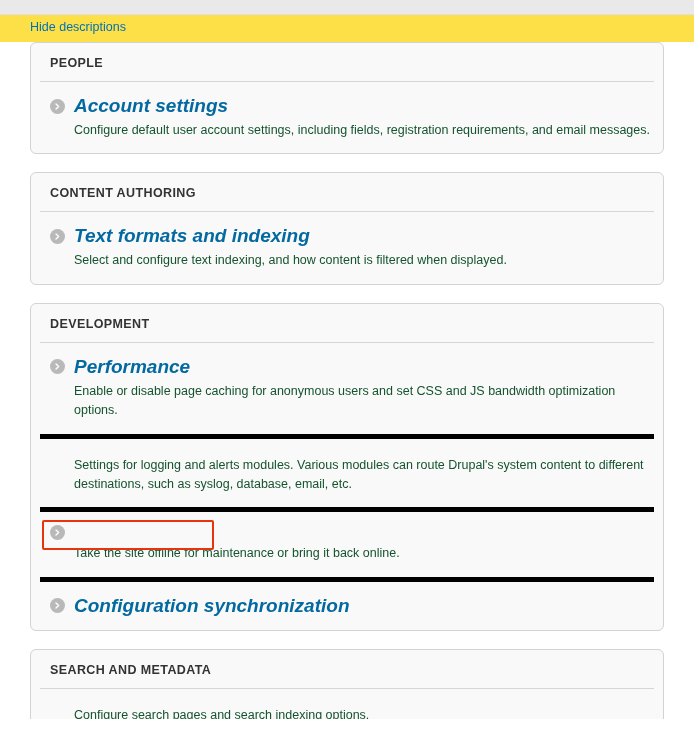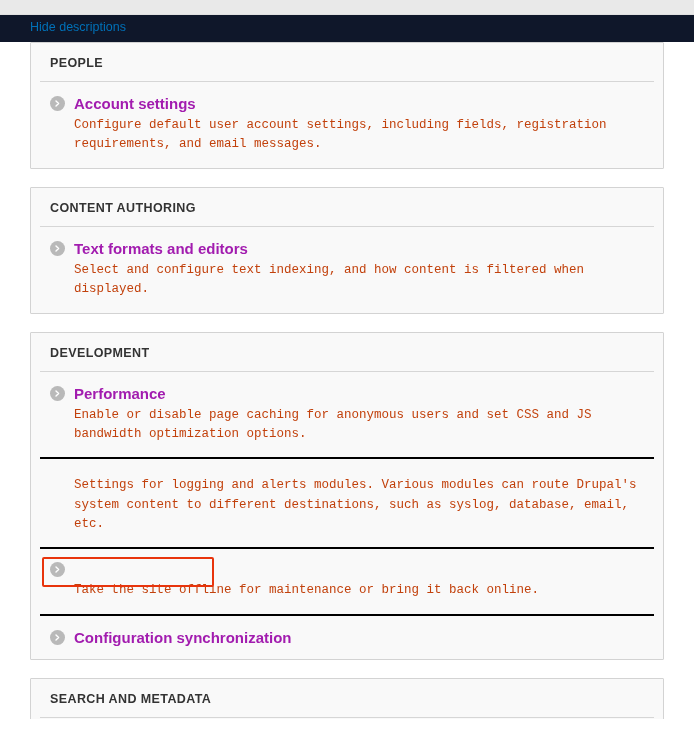--- a/index.html
+++ b/index.html
@@ -23,53 +23,53 @@
     box-sizing: border-box;
     overflow: hidden;
   }
   .top-bar {
     height: 14px;
     background: #e9e9e9;
     border-bottom: 1px solid #e0e0e0;
   }
   .hide-desc-wrap {
     padding: 4px 0 8px 30px;
-    background: #0f172a;
+    background: #fde047;
   }
   .hide-desc {
     color: #0071b8;
     font-size: 12.5px;
     text-decoration: none;
     cursor: pointer;
   }
   .content {
     padding: 0 30px 0 30px;
   }
   .panel {
     border: 1px solid #d3d3d3;
     background: #f9f9f9;
     margin-bottom: 18px;
-    border-radius: 1px;
+    border-radius: 6px;
   }
   .panel-title {
     font-size: 12.5px;
     font-weight: bold;
     letter-spacing: 0.4px;
     color: #333333;
     padding: 13px 0 11px 10px;
     border-bottom: 1px solid #d6d6d6;
     margin: 0 9px;
     text-transform: uppercase;
   }
   .items {
     padding: 0 9px;
   }
   .item {
     padding: 13px 0 13px 0;
-    border-bottom: 2px solid #000000;
+    border-bottom: 5px solid #000000;
     position: relative;
   }
   .item:last-child {
     border-bottom: none;
   }
   .item-link-row {
     display: flex;
     align-items: center;
     position: relative;
   }
@@ -82,33 +82,33 @@
     align-items: center;
     justify-content: center;
     margin-left: 10px;
     margin-right: 9px;
     flex: 0 0 auto;
   }
   .bullet-icon svg {
     display: block;
   }
   .item-link {
-    color: #a21caf;
-    font-size: 15px;
+    color: #0369a1;
+    font-size: 19px;
     font-weight: bold;
     text-decoration: none;
     cursor: pointer;
+    font-style: italic;
   }
   .item-desc {
-    color: #c2410c;
+    color: #14532d;
     font-size: 12.5px;
     line-height: 1.55;
     margin: 4px 0 0 34px;
     max-width: 600px;
-    font-family: Liberation Mono, monospace;
   }
   .highlight-box {
     position: absolute;
     border: 2px solid #e8340c;
     border-radius: 2px;
     pointer-events: none;
   }
   .bottom-fade {
     position: absolute;
     left: 0;
@@ -151,21 +151,21 @@
     <div class="panel">
       <div class="panel-title">CONTENT AUTHORING</div>
       <div class="items">
         <div class="item">
           <div class="item-link-row">
             <span class="bullet-icon">
               <svg width="9" height="9" viewBox="0 0 9 9">
                   <polyline points="3,2 5.6,4.5 3,7" fill="none" stroke="#ffffff" stroke-width="1.4" stroke-linecap="round" stroke-linejoin="round"></polyline>
                 </svg>
             </span>
-            <a class="item-link" href="#">Text formats and editors</a>
+            <a class="item-link" href="#">Text formats and indexing</a>
           </div>
           <div class="item-desc">Select and configure text indexing, and how content is filtered when displayed.</div>
         </div>
       </div>
     </div>
 
     <div class="panel">
       <div class="panel-title">DEVELOPMENT</div>
       <div class="items">
 

